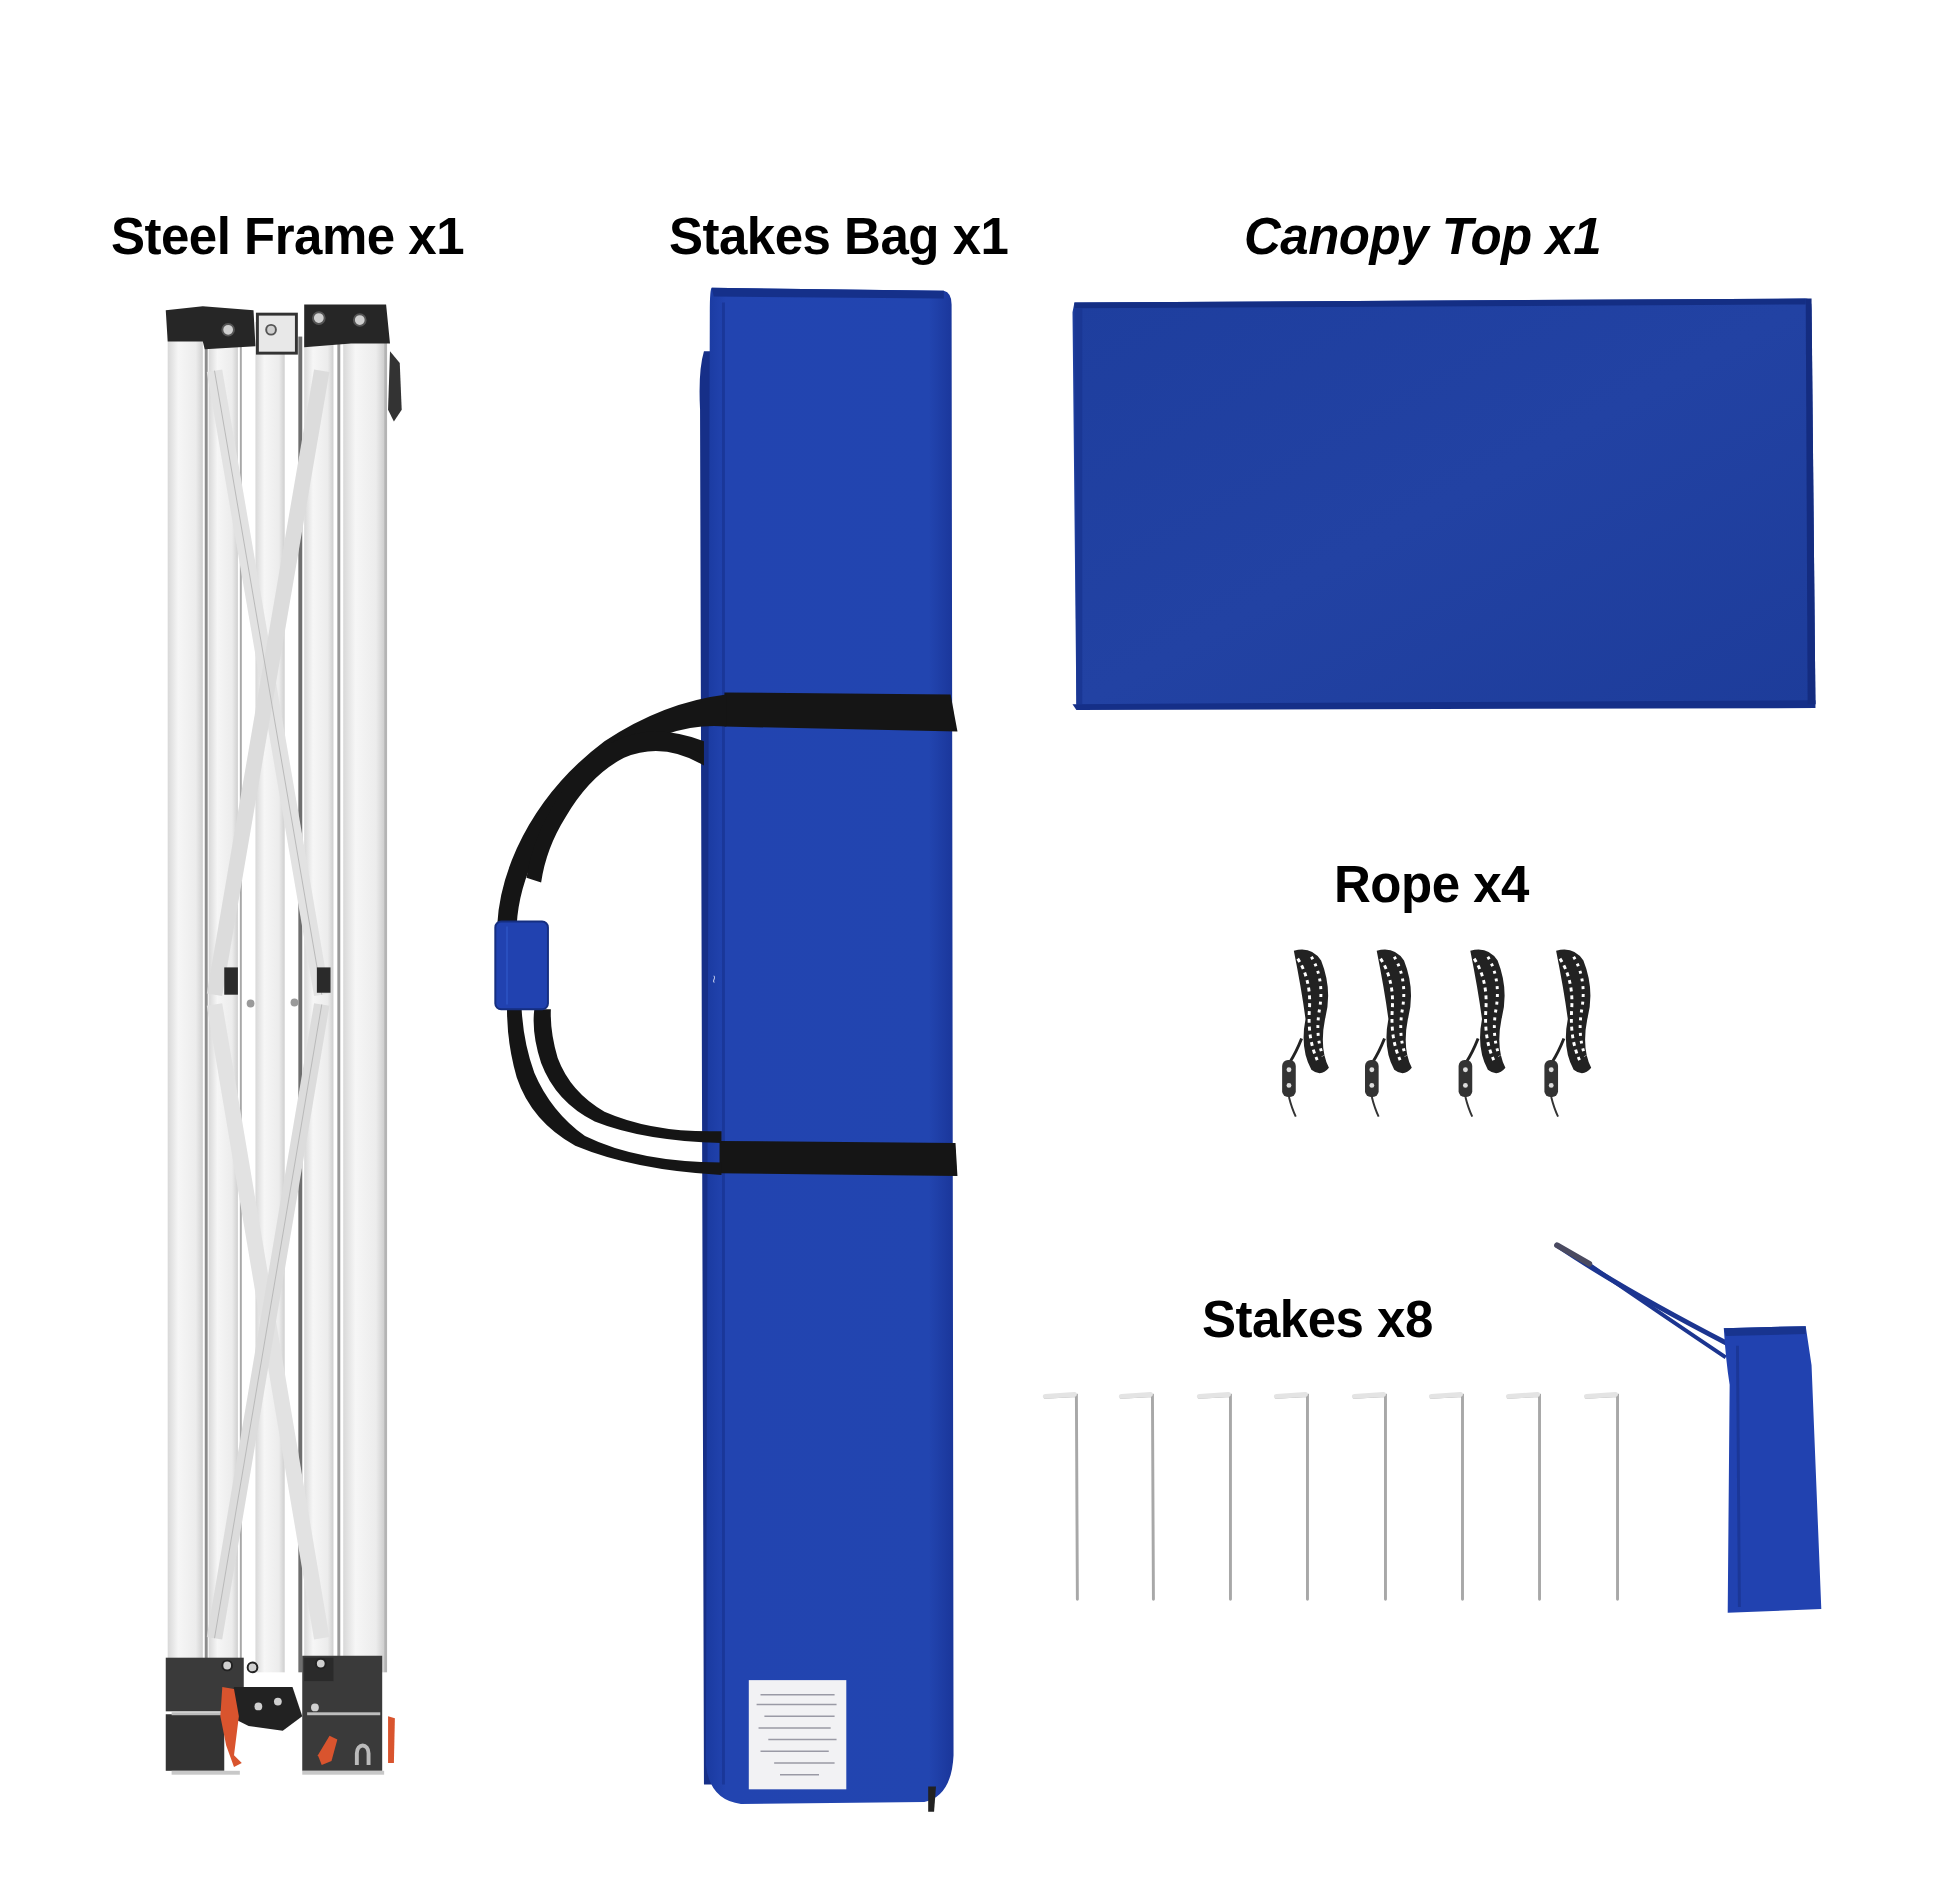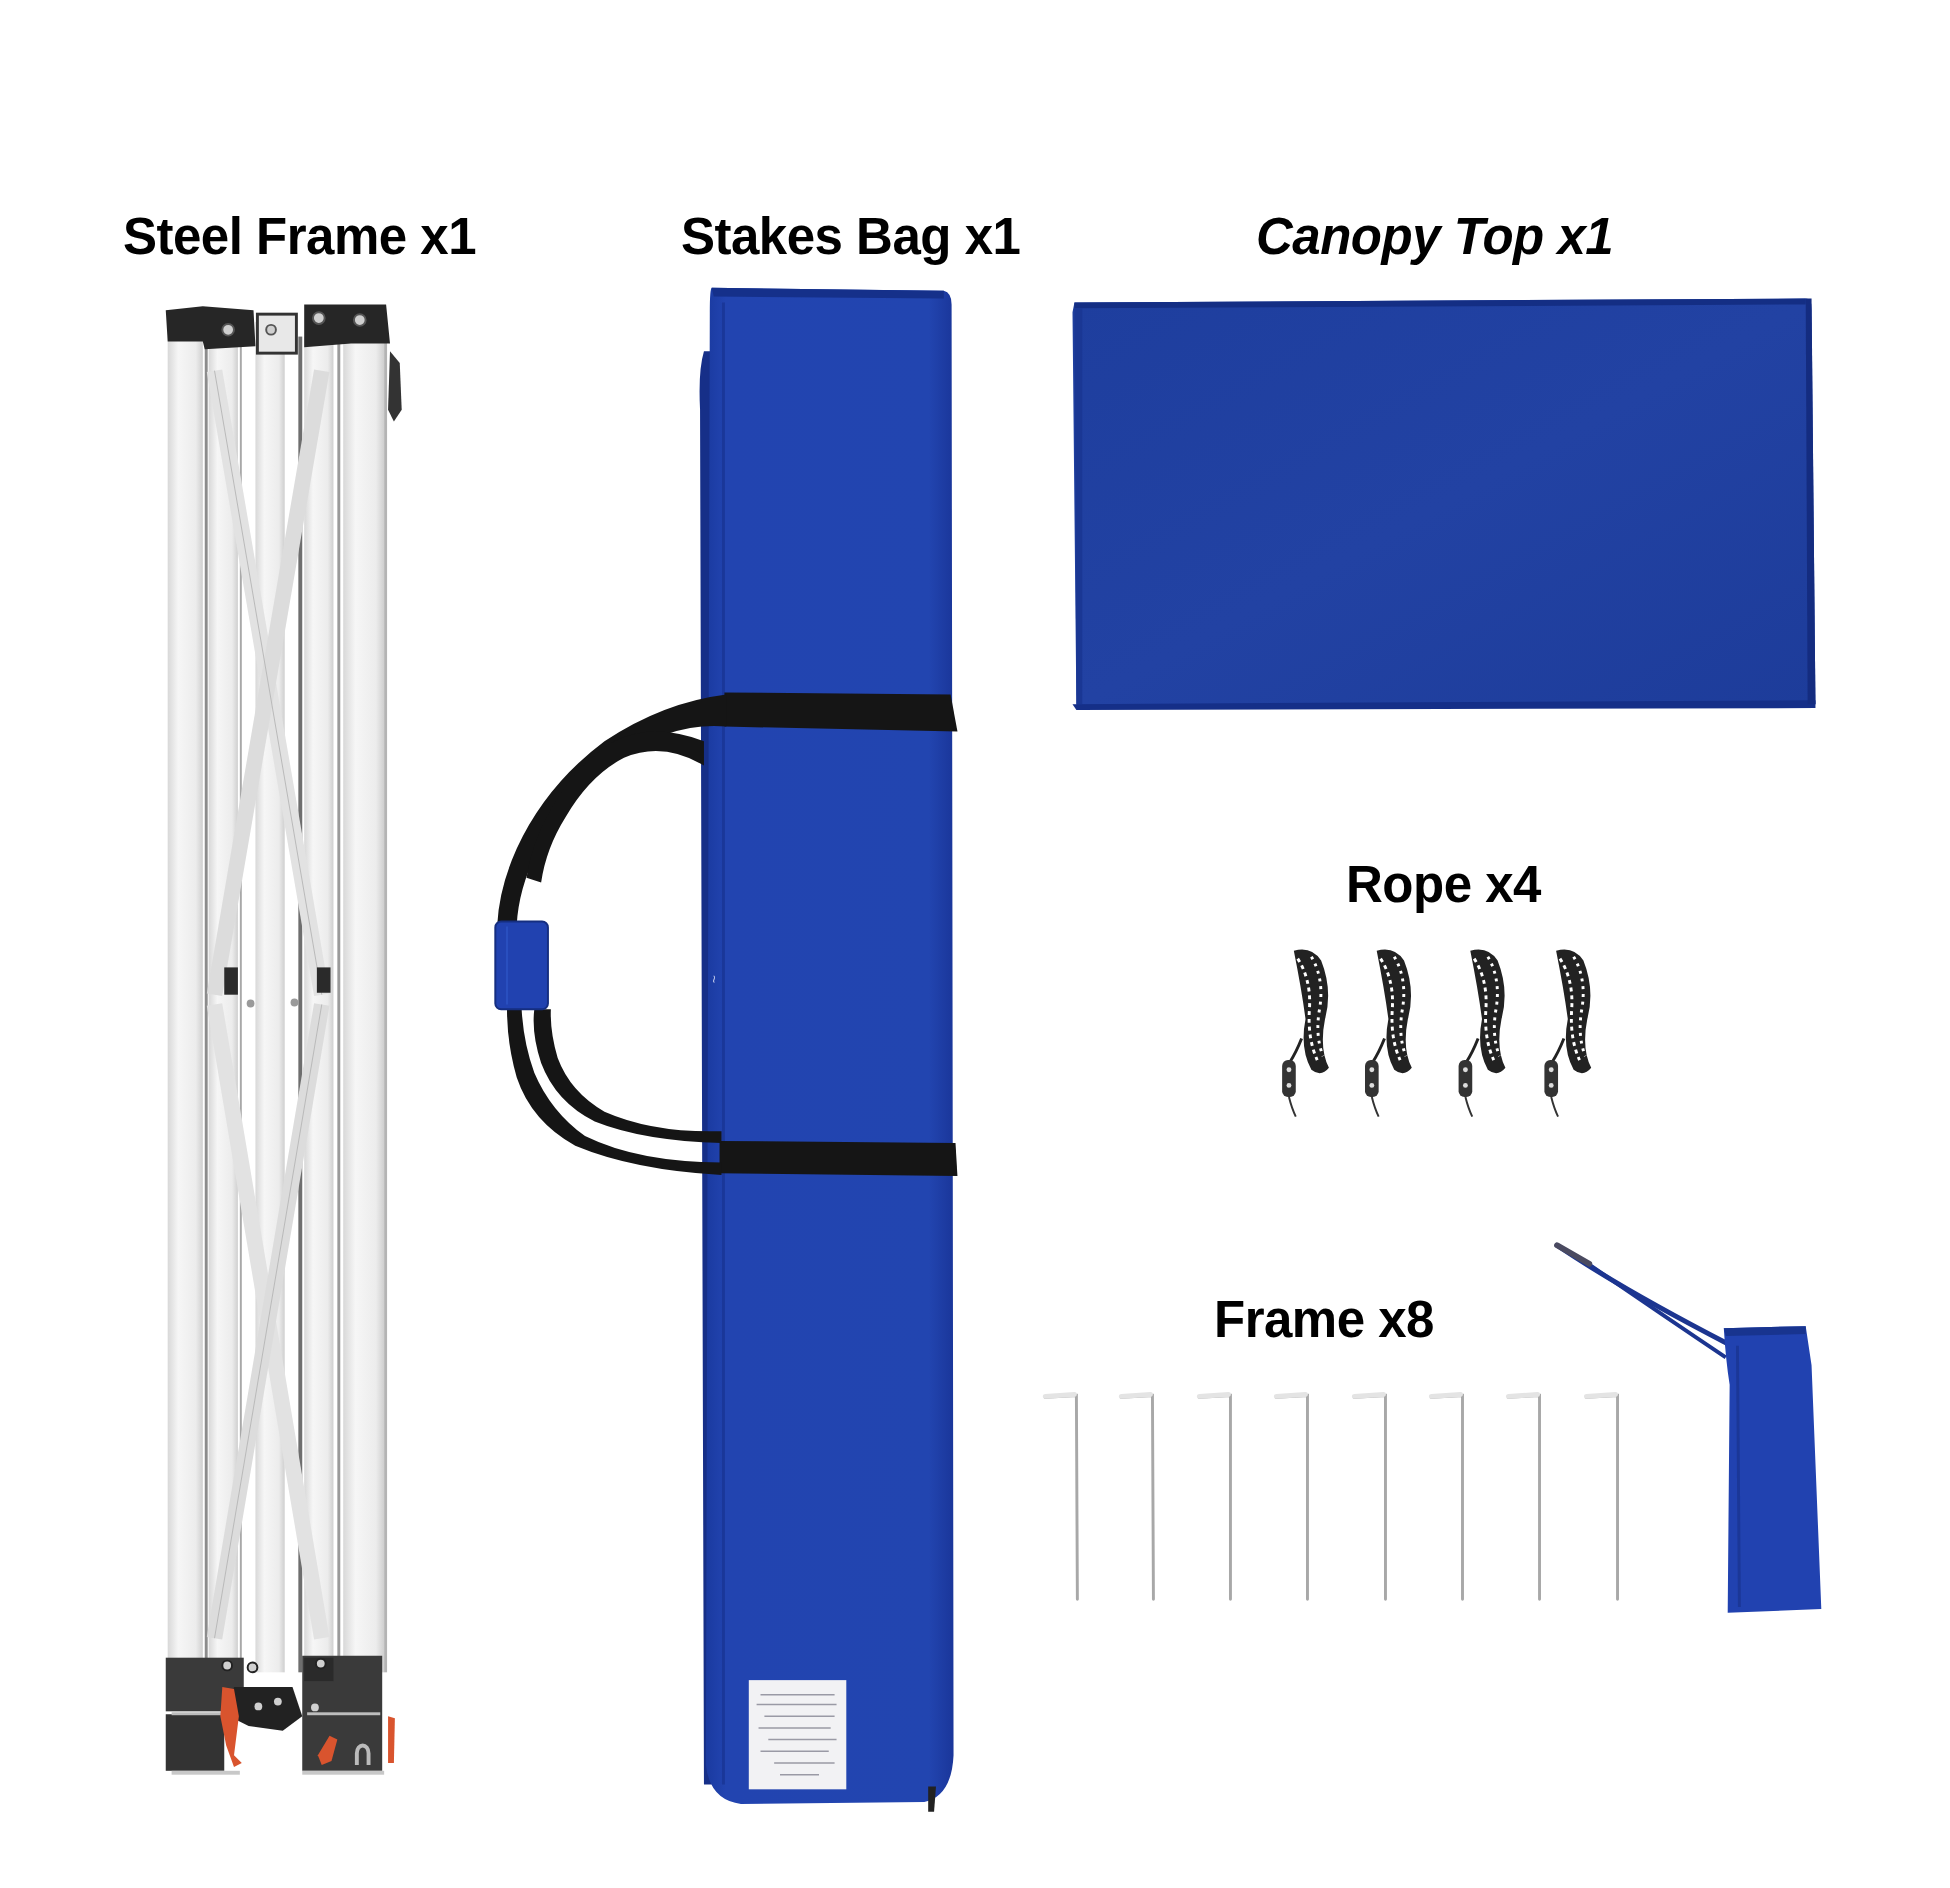--- a/index.html
+++ b/index.html
@@ -1,27 +1,27 @@
 <!DOCTYPE html>
 <html><head>
 <meta charset="utf-8">
 <style>
   html, body { margin:0; padding:0; background:#ffffff; }
   body { width:1950px; height:1888px; position:relative; overflow:hidden; font-family:"Liberation Sans", sans-serif; }
-  .label { position:absolute; font-weight:bold; color:#000; font-size:51px; line-height:1; white-space:nowrap; letter-spacing:-0.5px;margin-left:12px; }
+  .label { position:absolute; font-weight:bold; color:#000; font-size:51px; line-height:1; white-space:nowrap; letter-spacing:-0.5px; }
   svg { position:absolute; left:0; top:0; }
 </style>
 </head>
 <body>
 
 <div class="label" style="left:111px; top:211px;">Steel Frame x1</div>
 <div class="label" style="left:669px; top:211px;">Stakes Bag x1</div>
 <div class="label" style="left:1244px; top:211px;font-style:italic;">Canopy Top x1</div>
 <div class="label" style="left:1334px; top:859px;">Rope x4</div>
-<div class="label" style="left:1202px; top:1294px;">Frame x8</div>
+<div class="label" style="left:1202px; top:1294px;">Stakes x8</div>
 
 <svg width="1950" height="1888" viewBox="0 0 2000 1936">
   <defs>
     <linearGradient id="pole" x1="0" x2="1" y1="0" y2="0">
       <stop offset="0" stop-color="#d8d8d8"></stop>
       <stop offset="0.3" stop-color="#f6f6f6"></stop>
       <stop offset="0.8" stop-color="#ececec"></stop>
       <stop offset="1" stop-color="#cfcfcf"></stop>
     </linearGradient>
     <linearGradient id="bagShade" x1="0" x2="1" y1="0" y2="0">

